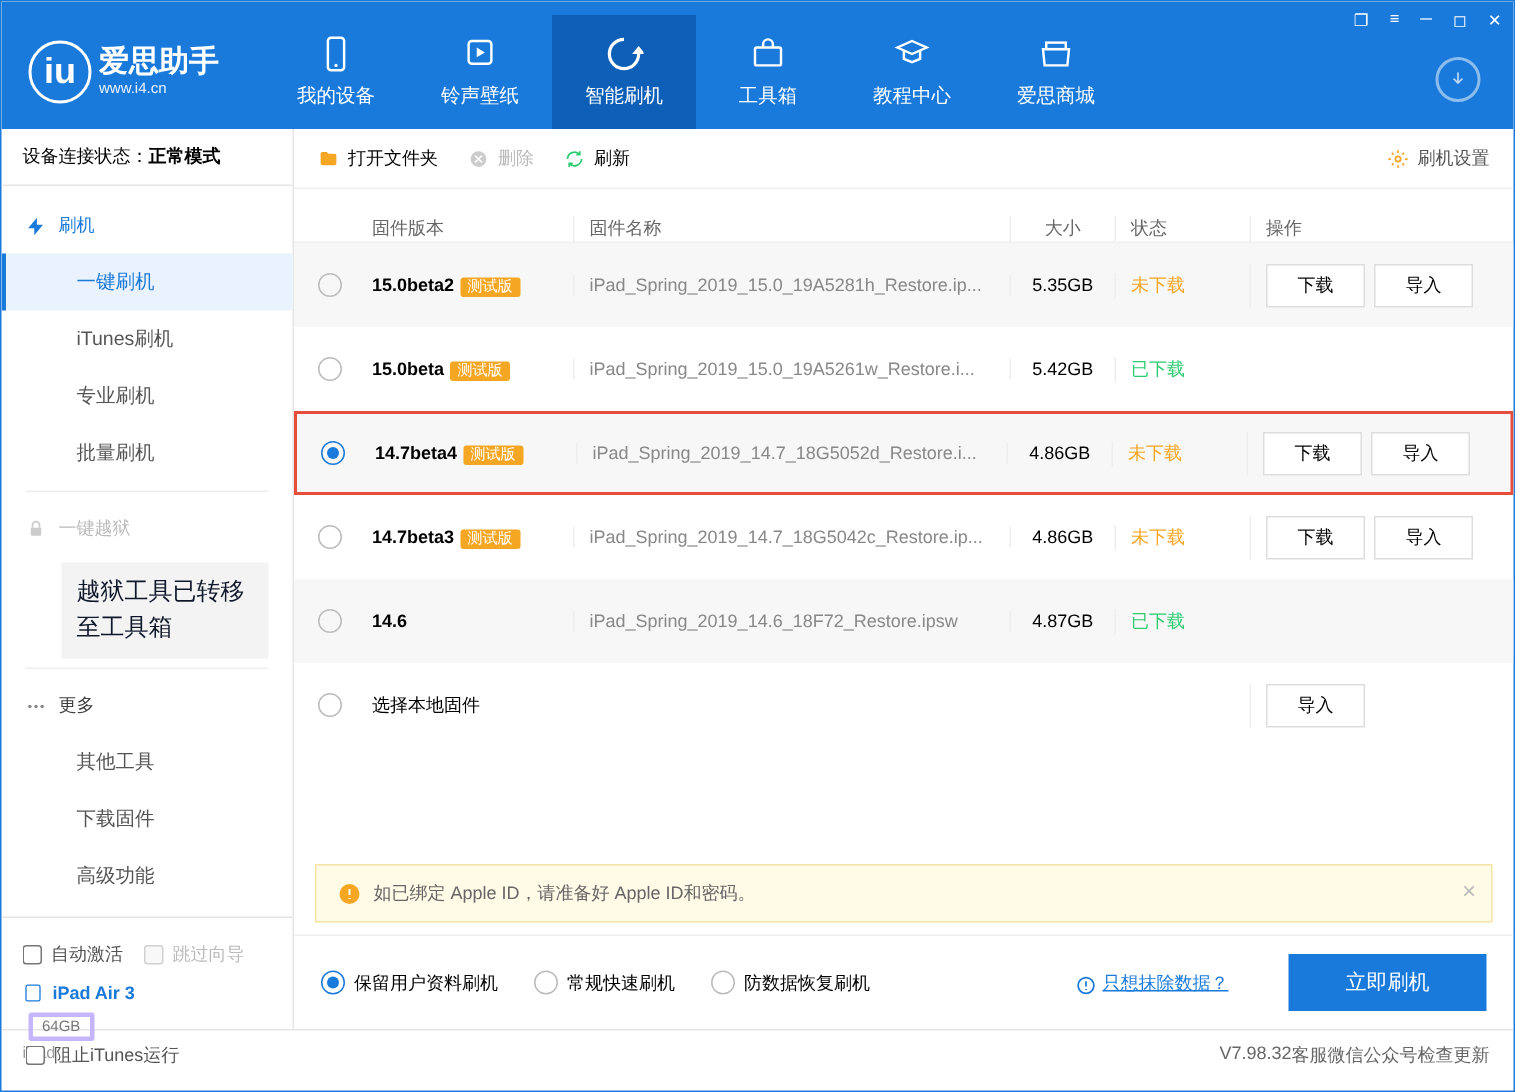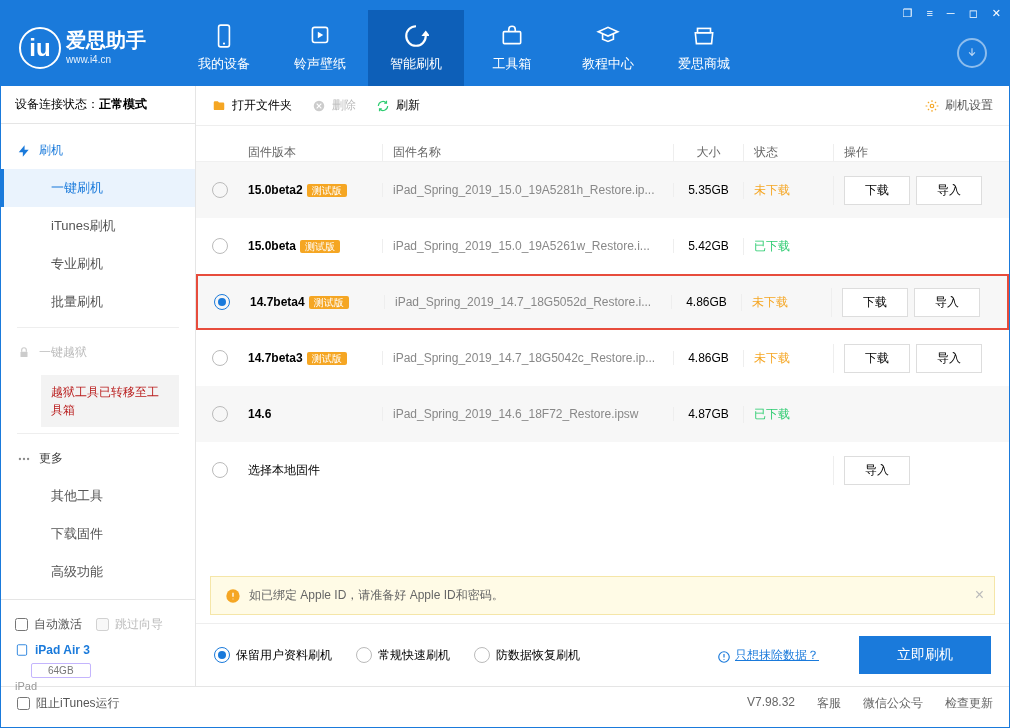--- a/index.html
+++ b/index.html
@@ -23,29 +23,29 @@
 .body{display:flex;height:600px}
 .sidebar{width:195px;border-right:1px solid #e5e5e5;display:flex;flex-direction:column}
 .status{padding:10px 14px;border-bottom:1px solid #e5e5e5;font-size:13px}
 .status b{font-weight:bold}
 .side-sec{padding:8px 0}
 .side-head{padding:10px 16px;display:flex;align-items:center;gap:8px;font-size:13px;color:#404040}
 .side-head.blue{color:#1a7adb}
 .side-head svg{width:14px;height:14px}
 .side-item{padding:10px 16px 10px 50px;font-size:13px;color:#555;cursor:pointer}
 .side-item.active{background:#eaf3fd;color:#1a7adb;border-left:3px solid #1a7adb;padding-left:47px}
-.side-box{margin:4px 16px 4px 40px;background:#f3f3f3;padding:8px 10px;font-size:12px;color:#b91c1c;line-height:1.5}
+.side-box{margin:4px 16px 4px 40px;background:#f3f3f3;padding:8px 10px;font-size:16px;color:#0f172a;line-height:1.5}
 .side-hr{border:none;border-top:1px solid #eee;margin:6px 16px}
 .device-box{border-top:1px solid #e5e5e5;padding:10px 14px;margin-top:auto}
 .chk{display:flex;align-items:center;gap:6px;font-size:12px;color:#555;padding:6px 0}
 .chk input{margin:0}
 .chk.dis{color:#bbb}
 .devname{color:#1a7adb;font-size:14px;font-weight:bold;display:flex;align-items:center;gap:6px;margin:4px 0}
 .devname svg{fill:#1a7adb;width:14px;height:14px}
-.devtag{display:inline-block;border:1px solid #c4b5fd;padding:1px 16px;font-size:10px;color:#777;border-radius:2px;margin:2px 16px}
+.devtag{display:inline-block;border:3px solid #c4b5fd;padding:1px 6px;font-size:10px;color:#777;border-radius:2px;margin:2px 4px}
 .devtype{color:#999;font-size:11px}
 .main{flex:1;display:flex;flex-direction:column;position:relative}
 .toolbar{height:40px;display:flex;align-items:center;padding:0 16px;border-bottom:1px solid #eee;gap:20px}
 .tbtn{display:flex;align-items:center;gap:6px;font-size:13px;cursor:pointer}
 .tbtn.dis{color:#bbb}
 .tbtn svg{width:14px;height:14px}
 .tbtn-r{margin-left:auto;color:#555}
 .tbtn-r svg{fill:#f5a623}
 .thead{height:36px;display:flex;align-items:flex-end;padding:0 16px;font-size:12px;color:#666;border-bottom:1px solid #f0f0f0}
 .col-radio{width:30px}
@@ -68,21 +68,21 @@
 .abtn{border:1px solid #ddd;background:#fff;padding:5px 20px;font-size:12px;cursor:pointer;margin-right:6px}
 .warnbar{background:#fffbe6;border:1px solid #f5e6a8;margin:8px 14px 0;padding:10px 14px;display:flex;align-items:flex-end;gap:8px;font-size:13px;color:#666;position:relative}
 .warnbar svg{width:16px;height:16px;fill:#f5a623}
 .warnbar .x{position:absolute;right:10px;color:#bbb;cursor:pointer;font-size:16px}
 .bottombar{display:flex;align-items:center;padding:12px 18px;gap:24px;border-top:1px solid #eee;margin-top:8px}
 .ropt{display:flex;align-items:center;gap:6px;font-size:13px}
 .link{color:#1a7adb;text-decoration:underline;margin-left:auto;display:flex;align-items:flex-end;gap:4px}
 .link svg{width:14px;height:14px;fill:#1a7adb}
 .bigbtn{background:#1a7adb;color:#fff;border:none;padding:10px 38px;font-size:14px;cursor:pointer;margin-left:16px}
 .footer{height:34px;border-top:1px solid #e5e5e5;display:flex;align-items:center;padding:0 16px;font-size:12px;color:#666}
-.footer .r{margin-left:auto;display:flex;gap:22px}
+.footer .r{margin-left:auto;display:flex;}
 .rows{flex:1}
 </style>
 </head>
 <body>
 
 <div class="titlebar">
   <div class="winbtns">
     <span>❐</span>
     <span>≡</span>
     <span>─</span>

